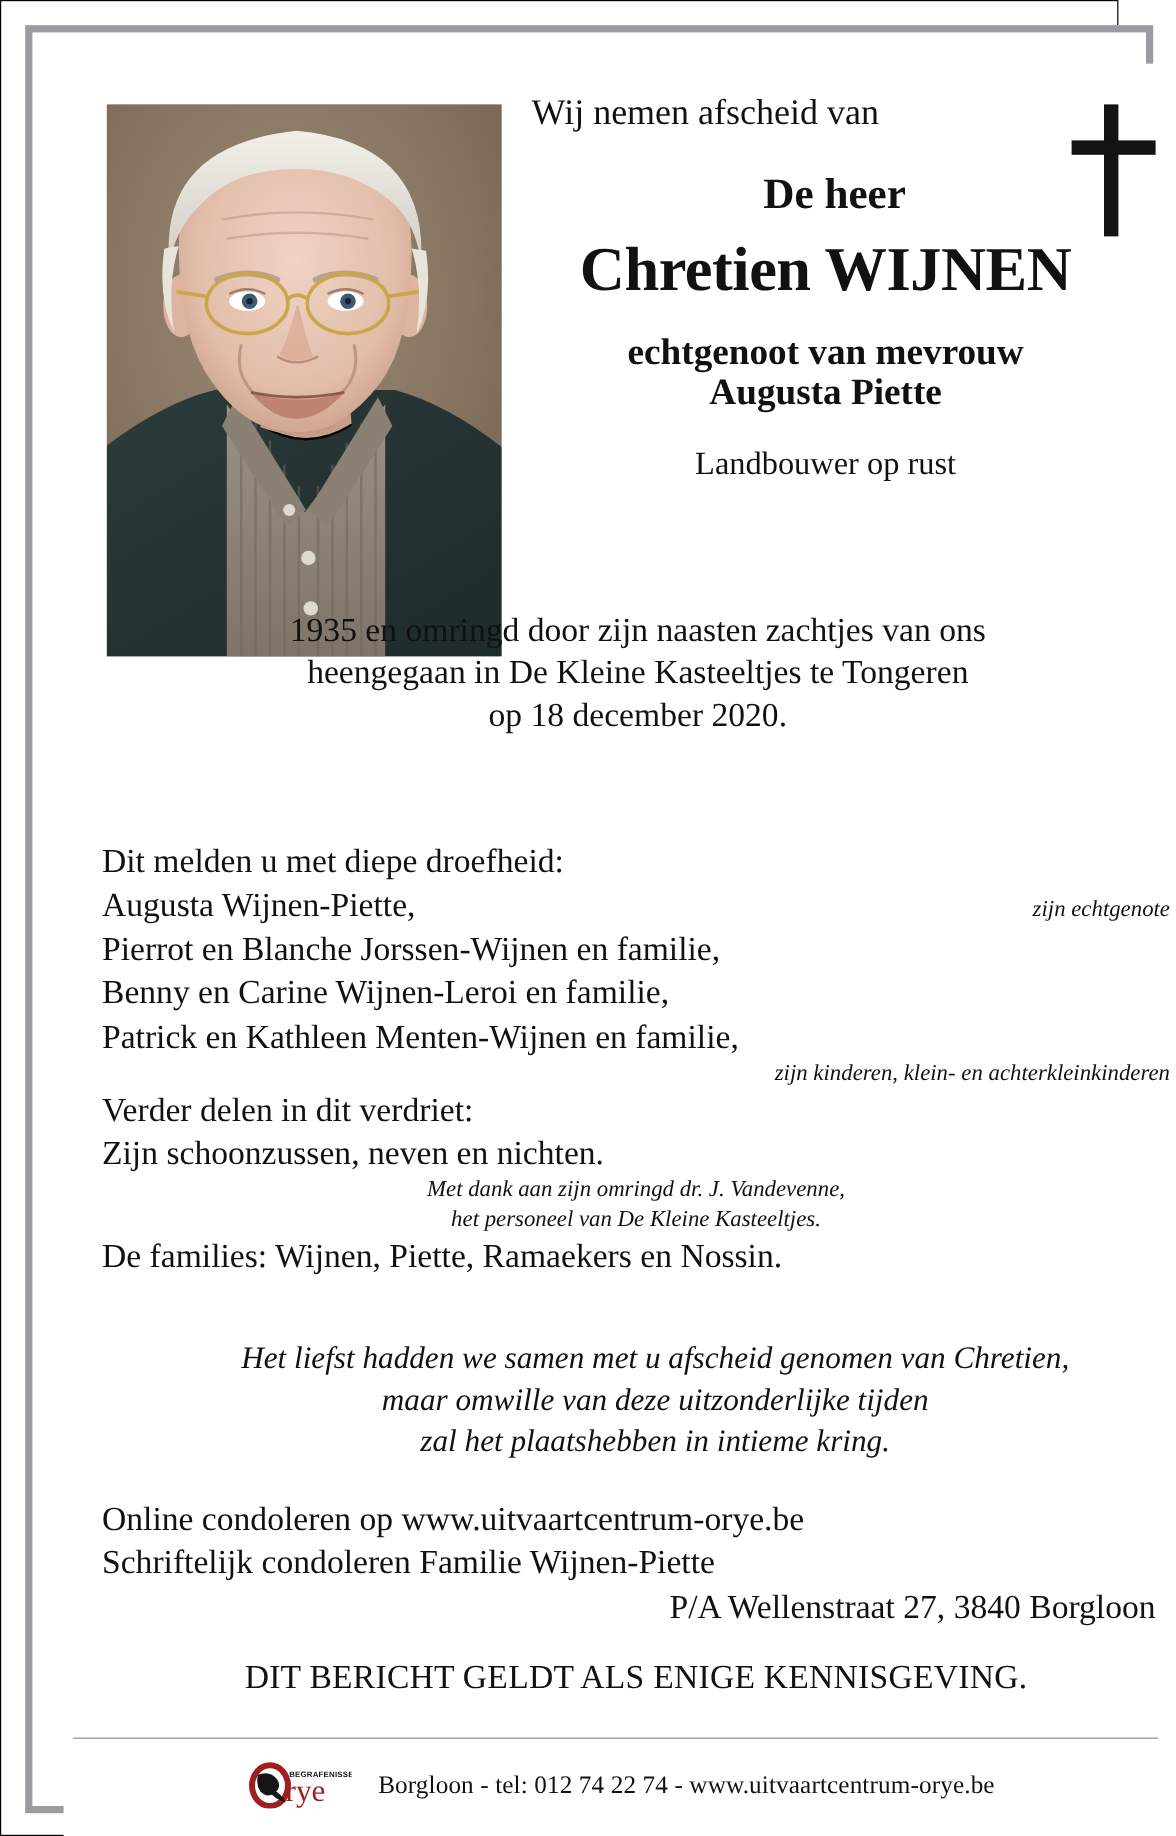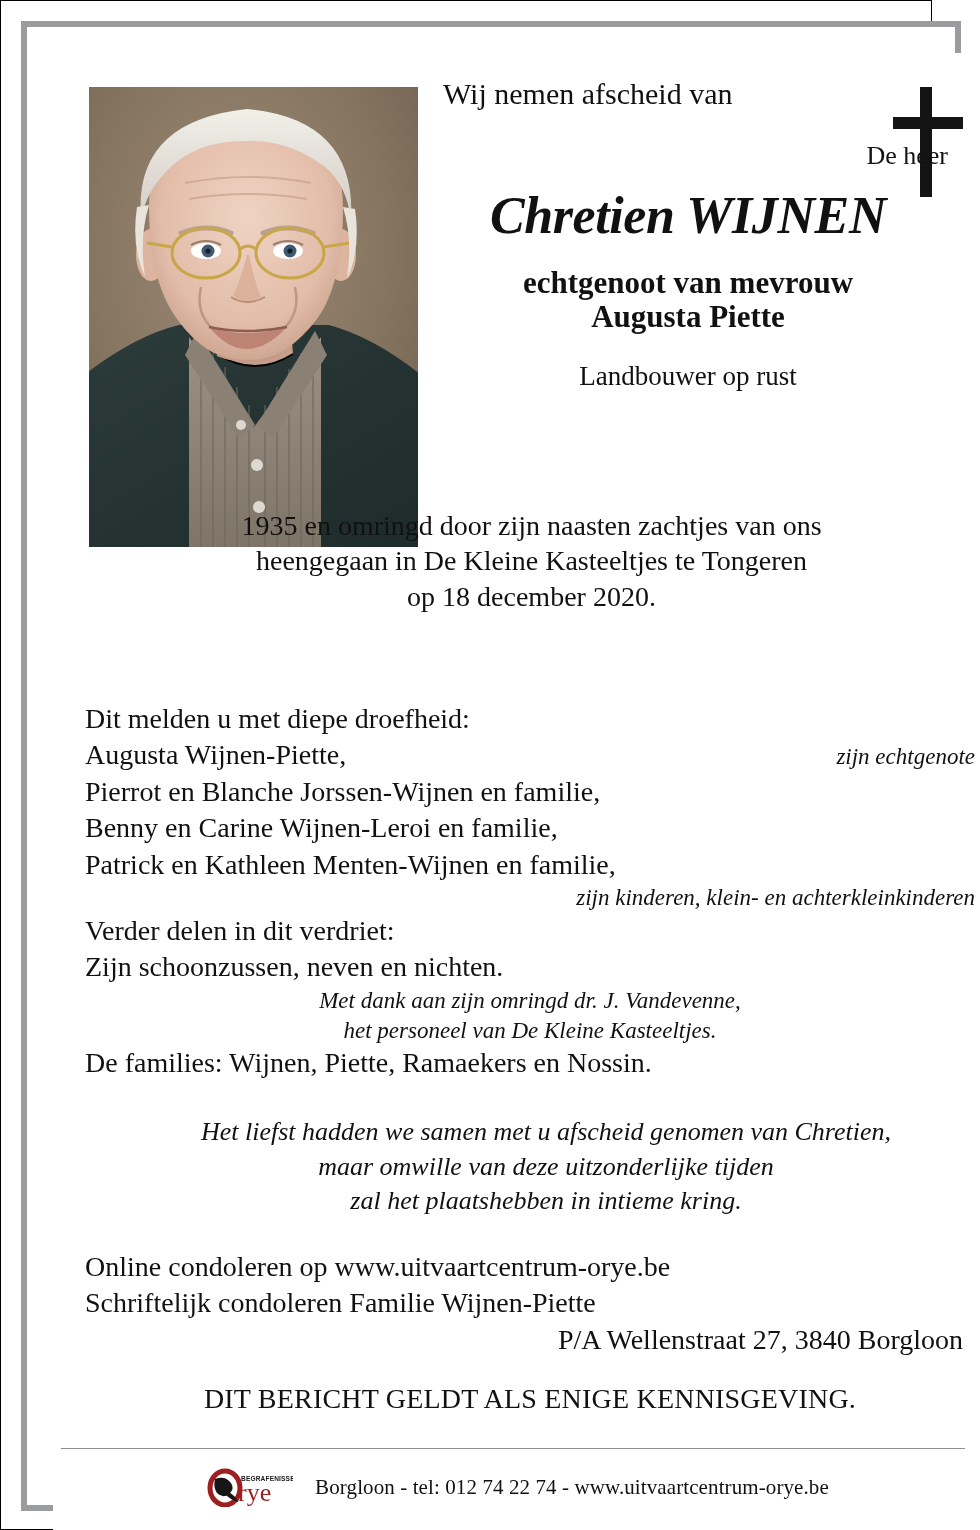--- a/index.html
+++ b/index.html
@@ -81,34 +81,34 @@
     text-align: center;
   }
   .line-intro {
     font-size: 30px;
     line-height: 1.0;
     text-align: left;
     padding-left: 15px;
     margin-bottom: 34px;
   }
   .line-salutation {
-    font-size: 26px;
+    font-size: 36px;
     line-height: 1.0;
-    text-align: right;
+    text-align: center;
     padding-left: 15px;
     margin-bottom: 20px;
+    font-weight: bold;
   }
   #deceased-name {
     font-size: 52px;
     font-weight: bold;
     line-height: 1.05;
     letter-spacing: -0.4px;
     text-align: center;
     margin-bottom: 22px;
-    font-style: italic;
   }
   #spouse-block {
     font-size: 31px;
     font-weight: bold;
     line-height: 1.12;
     text-align: center;
     margin-bottom: 26px;
   }
   #occupation {
     font-size: 27px;
@@ -139,21 +139,21 @@
     line-height: 1.30;
   }
   .ann-line { display: block; white-space: nowrap; }
   .ann-line.with-right {
     display: flex;
     justify-content: space-between;
     align-items: baseline;
   }
   .role-italic {
     font-style: italic;
-    font-size: 23px;
+    font-size: 19px;
   }
   .ann-line.right-align { text-align: right; }
   .ann-line.center-align { text-align: center; }
 
   
   #intimate-note {
     position: absolute;
     left: 48px;
     top: 1062px;
     width: 890px;

